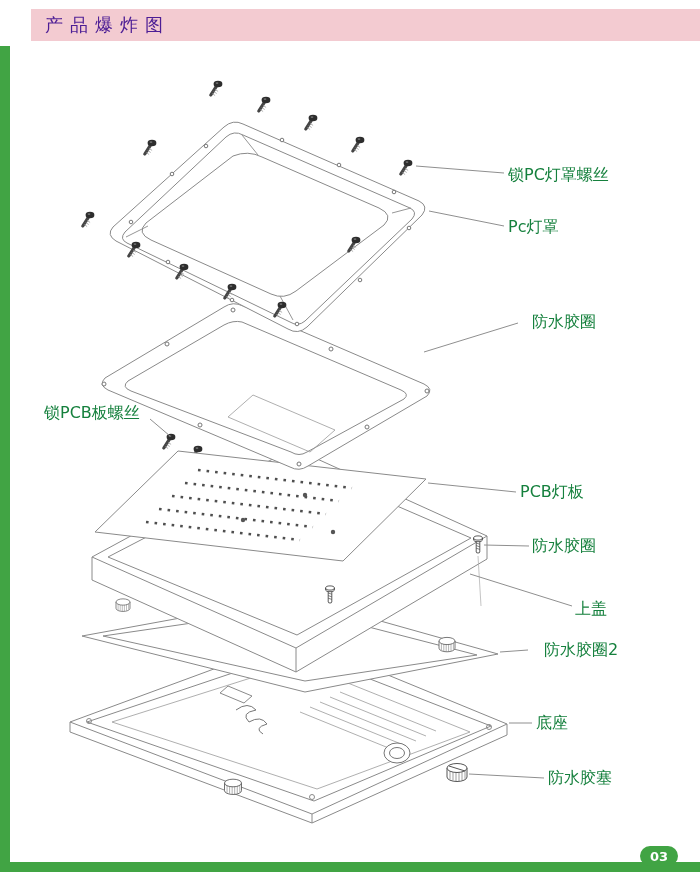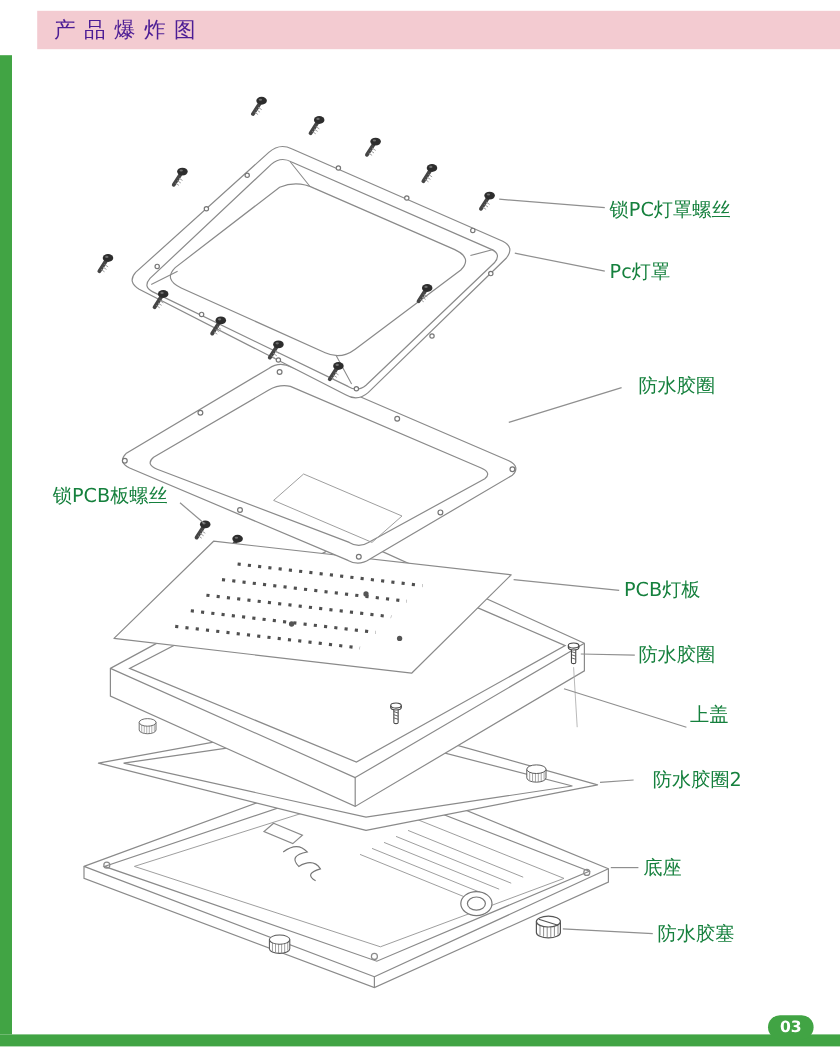--- a/index.html
+++ b/index.html
@@ -193,16 +193,16 @@
     <path d="M469 774 L544 778"></path>
   </g>
 </svg>
 
 <div class="lbl" style="left:508px;top:165px">锁PC灯罩螺丝</div>
 <div class="lbl" style="left:508px;top:217px">Pc灯罩</div>
 <div class="lbl" style="left:532px;top:312px">防水胶圈</div>
 <div class="lbl" style="left:44px;top:403px">锁PCB板螺丝</div>
 <div class="lbl" style="left:520px;top:482px">PCB灯板</div>
 <div class="lbl" style="left:532px;top:536px">防水胶圈</div>
-<div class="lbl" style="left:575px;top:586px">上盖</div>
+<div class="lbl" style="left:575px;top:599px">上盖</div>
 <div class="lbl" style="left:544px;top:640px">防水胶圈2</div>
 <div class="lbl" style="left:536px;top:713px">底座</div>
 <div class="lbl" style="left:548px;top:768px">防水胶塞</div>
 
 </body></html>

